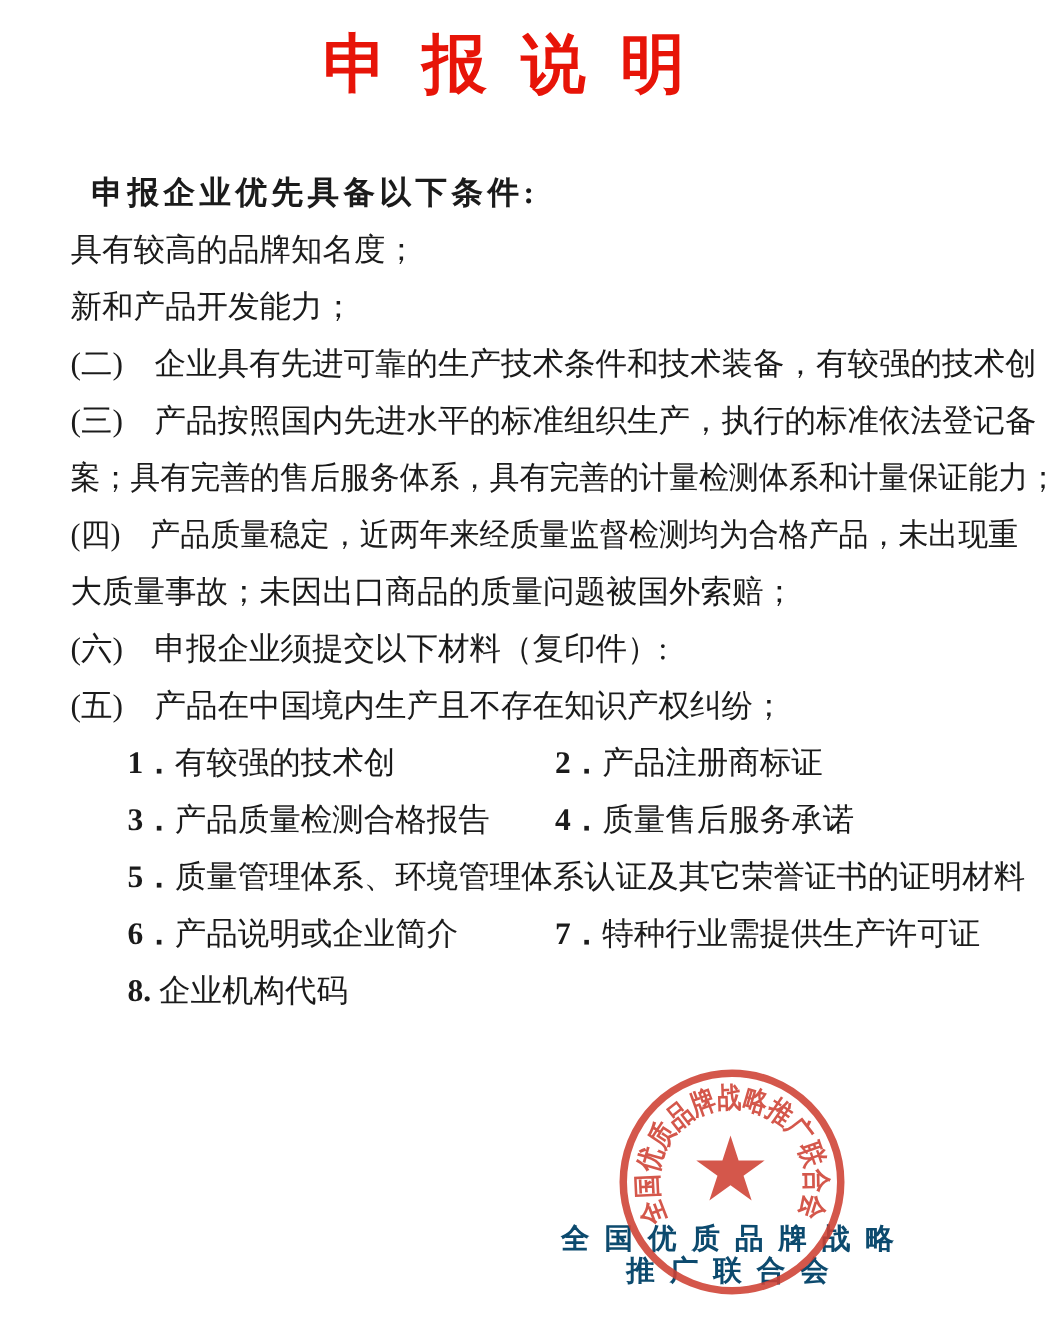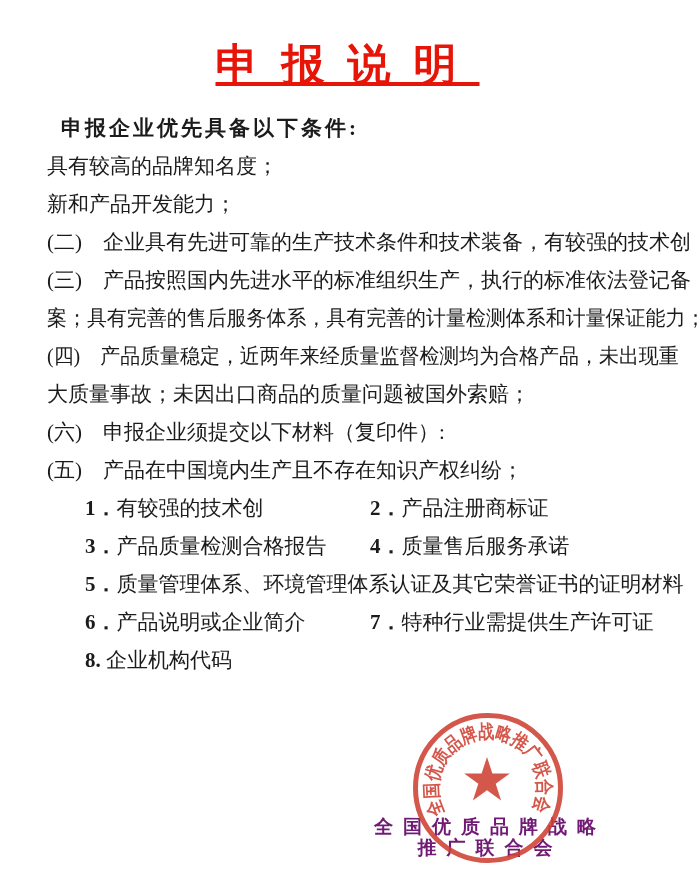--- a/index.html
+++ b/index.html
@@ -7,42 +7,41 @@
     --seal-red:#cf4033;
     --ink:#1b1b1b;
   }
   html,body{margin:0;padding:0;background:#fff;}
   .page{
     position:relative;width:700px;height:879px;background:#ffffff;
     font-family:"Liberation Serif","DejaVu Serif",serif;color:var(--ink);
     overflow:hidden;
   }
   .doc-title{
-    position:absolute;top:41px;left:0;width:672px;margin:0;
+    position:absolute;top:20px;left:0;width:672px;margin:0;
     text-align:center;font-size:43px;line-height:48px;font-weight:bold;
     color:var(--title-red);
-    text-decoration:underline;
   }
   .doc-title .title-inner{letter-spacing:23px;margin-right:-23px;}
   .content{
     position:absolute;left:47px;top:109px;width:628px;
     font-size:21px;z-index:1;
   }
   .line{height:38px;line-height:38px;}
   .intro{font-weight:bold;padding-left:14px;letter-spacing:3px;}
   .fill{text-align:justify;text-align-last:justify;white-space:nowrap;}
   .compress{white-space:nowrap;transform:scaleX(0.95);transform-origin:0 50%;}
   .mat-row{display:flex;padding-left:38px;}
   .mat-cell{width:285px;white-space:nowrap;}
   .mat-cell.wide{width:auto;}
   .mat-num{font-weight:bold;}
   .signature{
     position:absolute;top:816px;left:340px;width:290px;z-index:1;
     text-align:center;font-family:"Liberation Sans","DejaVu Sans",sans-serif;
-    font-weight:bold;font-size:19px;color:#701a75;
+    font-weight:bold;font-size:19px;color:#0c4a6e;
   }
   .sig-line{line-height:21px;letter-spacing:10px;padding-left:10px;white-space:nowrap;}
   .seal{position:absolute;left:398px;top:698px;z-index:2;opacity:0.88;}
   .seal circle{fill:none;stroke-width:5px;}
   .seal text{
     font-size:19px;font-weight:bold;
     font-family:"Liberation Sans","DejaVu Sans",sans-serif;
   }
 </style>
 </head>

